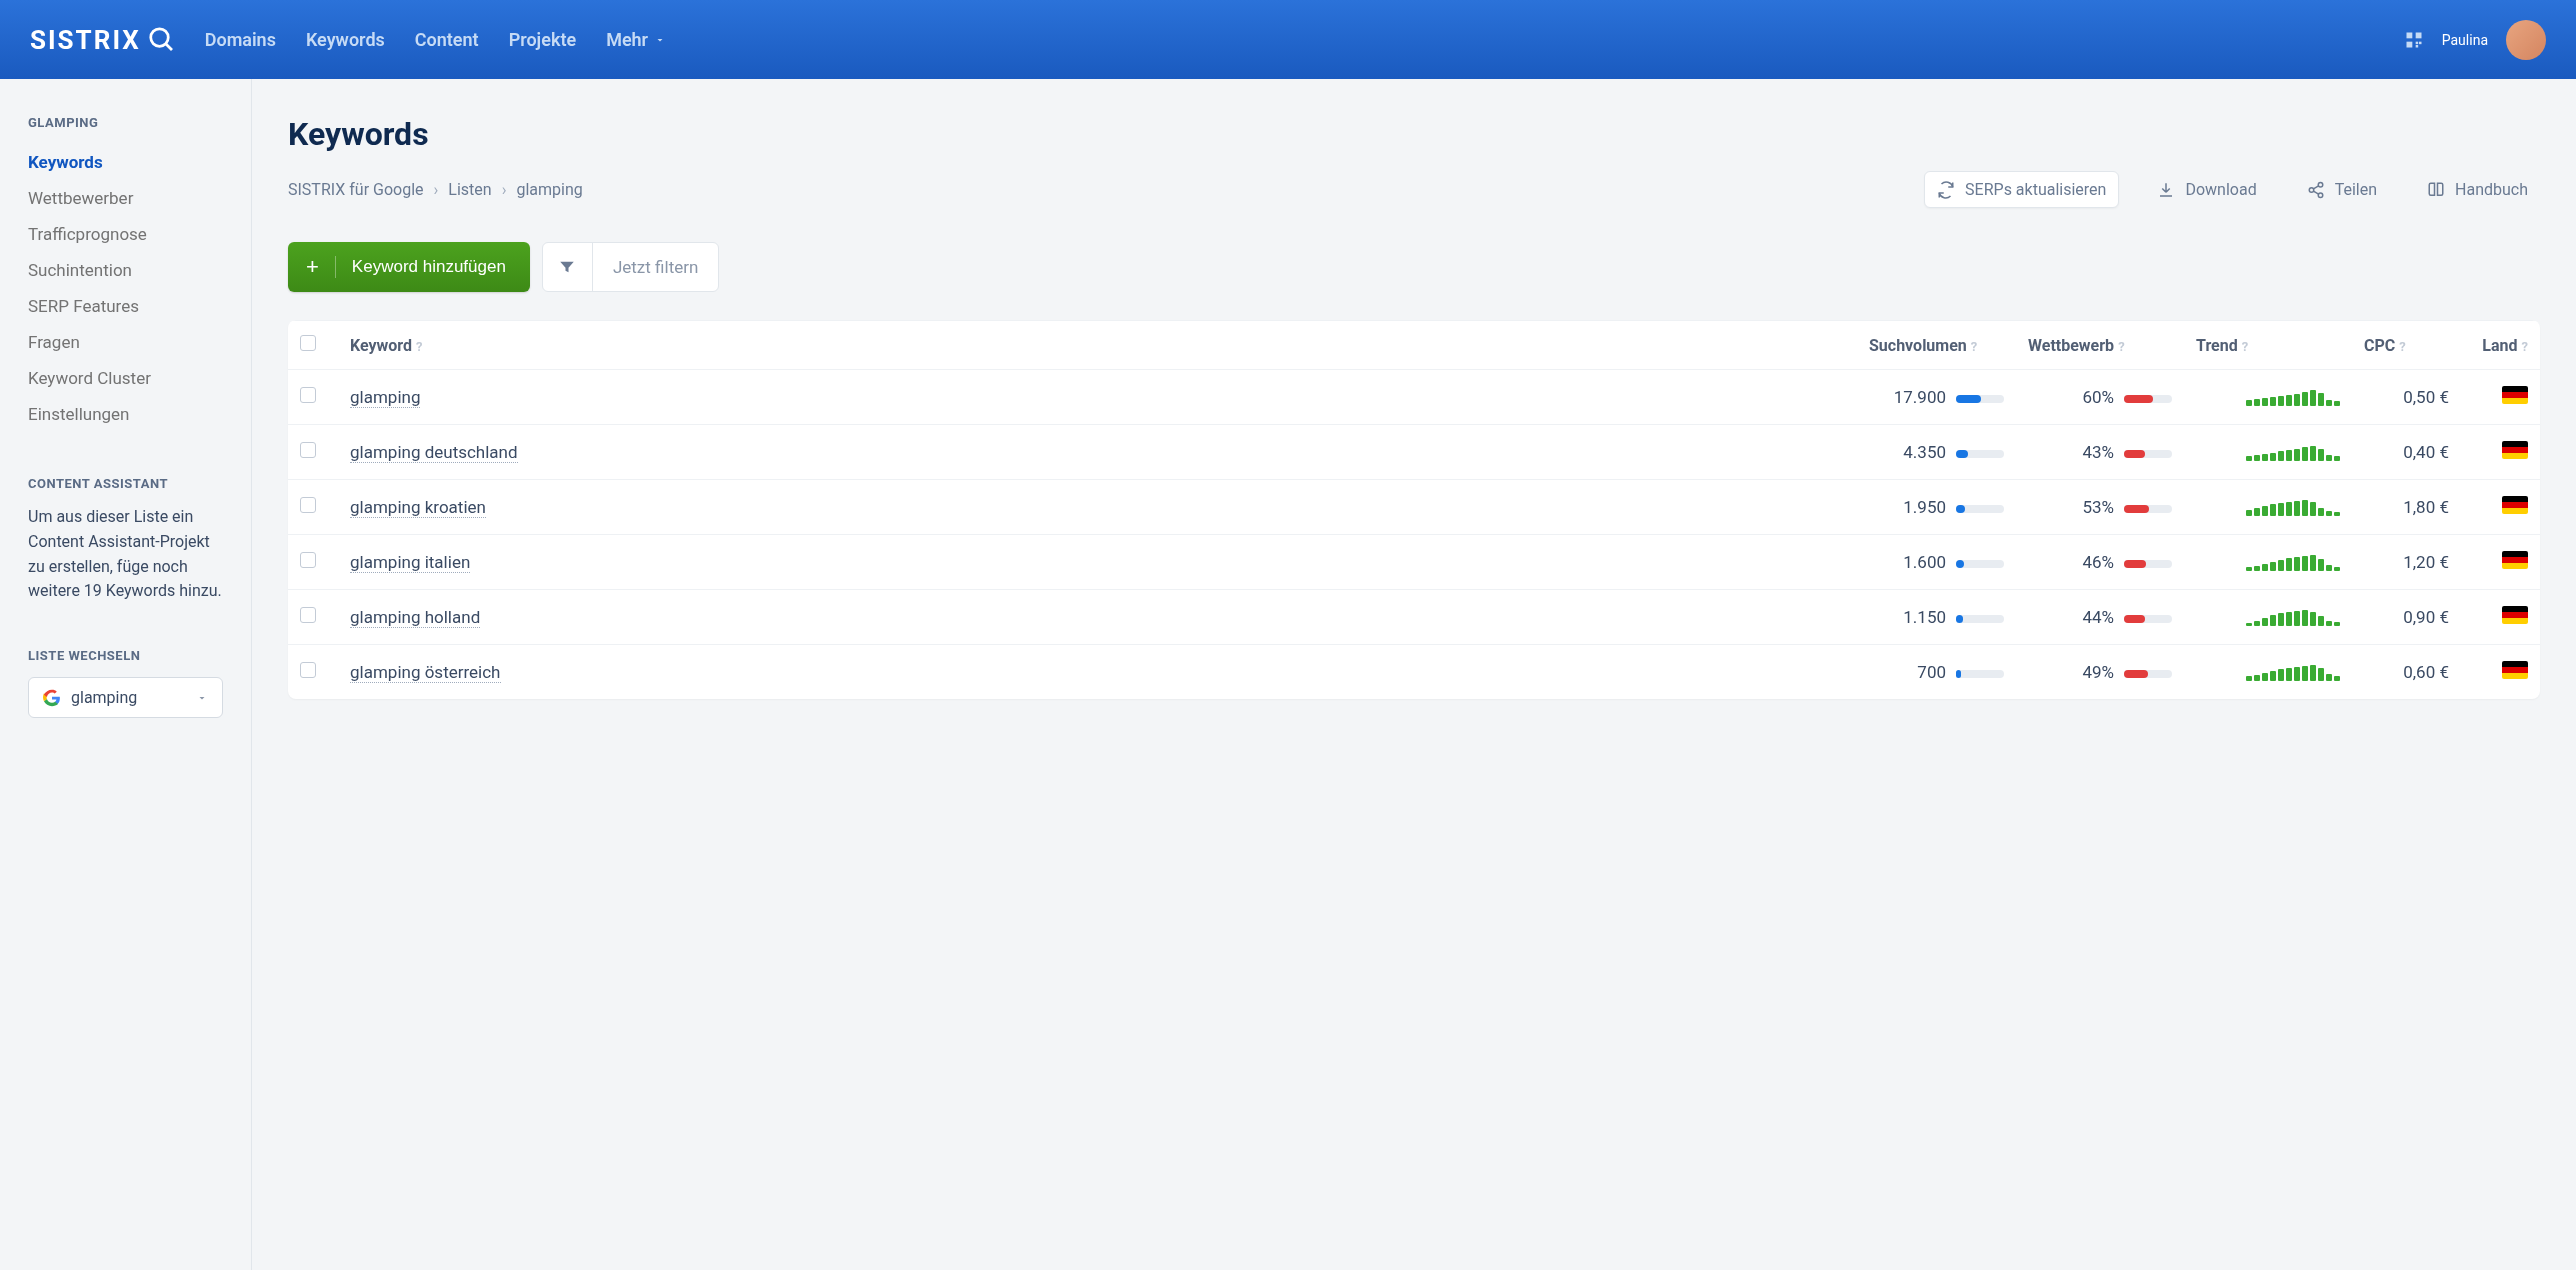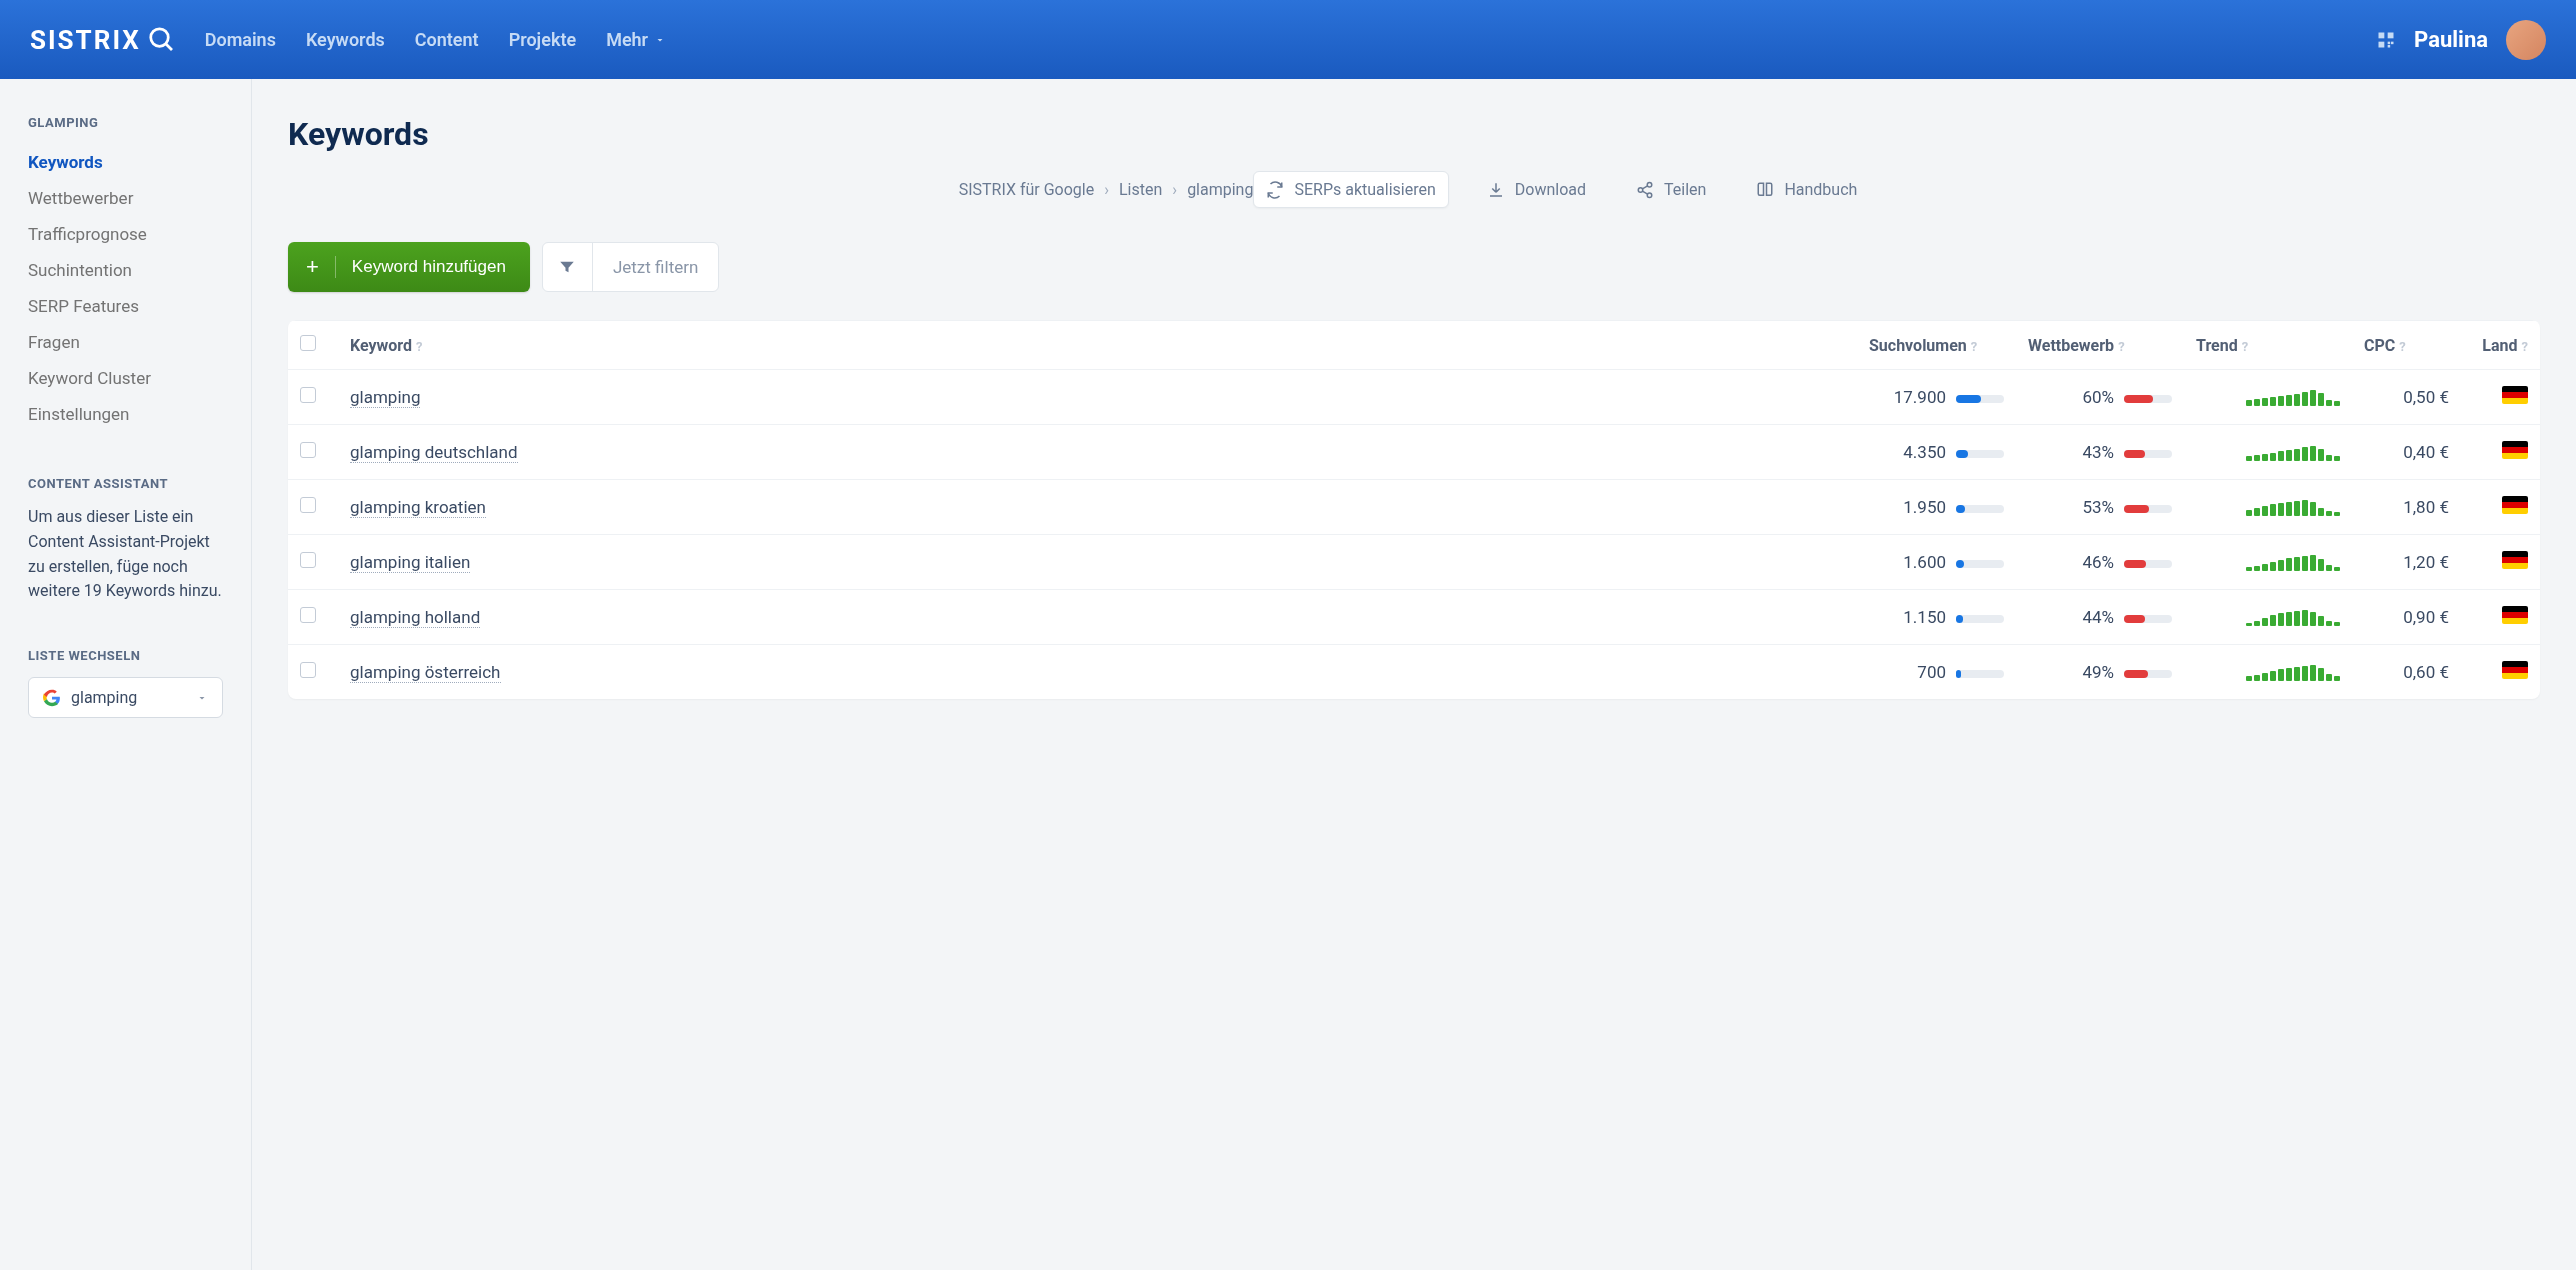--- a/index.html
+++ b/index.html
@@ -4,35 +4,35 @@
 <style>
 * { margin:0; padding:0; box-sizing:border-box; }
 body { font-family:-apple-system,BlinkMacSystemFont,"Segoe UI",Roboto,sans-serif; background:#f3f5f7; color:#1a2b48; }
 .header { background:linear-gradient(180deg,#2b72d9 0%,#1a5abf 100%); height:79px; display:flex; align-items:center; padding:0 30px; color:#fff; }
 .logo { display:flex; align-items:center; font-size:26px; font-weight:700; letter-spacing:2px; margin-right:28px; }
 .logo-icon { margin-left:6px; }
 .nav { display:flex; gap:30px; flex:1; }
 .nav-item { color:#c6dbf5; font-size:18px; font-weight:600; cursor:pointer; display:flex; align-items:center; gap:6px; }
 .user-area { display:flex; align-items:center; gap:18px; }
 .apps-icon { color:#c6dbf5; }
-.username { font-size:22px; font-weight:700; color:#fff; }
+.username { font-size:14px; font-weight:400; color:#fff; }
 .avatar { width:40px; height:40px; border-radius:50%; background:linear-gradient(135deg,#e8a580,#d48560); }
 .layout { display:flex; }
 .sidebar { width:252px; background:#f3f5f7; border-right:1px solid #e1e6eb; padding:36px 28px; height:calc(100vh - 79px); overflow-y:auto; }
 .side-section-title { font-size:13px; font-weight:700; letter-spacing:0.5px; color:#5a6b85; margin-bottom:14px; }
 .side-nav { list-style:none; margin-bottom:44px; }
 .side-nav li { padding:8px 0; font-size:17px; color:#737373; cursor:pointer; }
 .side-nav li.active { color:#1056c0; font-weight:700; }
 .assistant-text { font-size:16px; line-height:1.55; color:#3a4a63; margin-bottom:44px; }
 .list-selector { border:1px solid #d5dbe2; border-radius:6px; background:#fff; padding:10px 14px; display:flex; align-items:center; gap:10px; cursor:pointer; }
 .list-selector .g-icon { width:18px; height:18px; }
 .list-selector span { flex:1; font-size:16px; color:#3a4a63; }
 .main { flex:1; padding:36px 36px 40px; overflow:auto; }
 .page-title { font-size:32px; font-weight:700; color:#0f2a50; margin-bottom:18px; }
-.page-head { display:flex; justify-content:center; align-items:center; margin-bottom:34px; }
+.page-head { display:flex; justify-content:space-between; align-items:center; margin-bottom:34px; }
 .breadcrumbs { display:flex; align-items:center; gap:10px; font-size:16px; color:#6a7a92; }
 .breadcrumbs a { color:#6a7a92; text-decoration:none; cursor:pointer; }
 .bc-sep { color:#a0acbd; }
 .actions { display:flex; gap:26px; align-items:center; }
 .action-btn { display:flex; align-items:center; gap:10px; font-size:16px; color:#6a7a92; cursor:pointer; padding:8px 12px; border-radius:6px; }
 .action-btn.primary-action { background:#fff; border:1px solid #e1e6eb; box-shadow:0 1px 2px rgba(0,0,0,0.04); }
 .toolbar { display:flex; gap:12px; margin-bottom:28px; }
 .btn-add { background:linear-gradient(180deg,#4ca21e,#3d8a16); color:#fff; border:none; border-radius:6px; padding:0 24px 0 18px; height:50px; display:flex; align-items:center; font-size:17px; font-weight:500; cursor:pointer; box-shadow:0 1px 2px rgba(0,0,0,0.15); }
 .btn-add .plus { font-size:22px; margin-right:16px; padding-right:16px; border-right:1px solid rgba(255,255,255,0.35); line-height:1; }
 .filter-group { display:flex; background:#fff; border:1px solid #e1e6eb; border-radius:6px; height:50px; align-items:center; }

